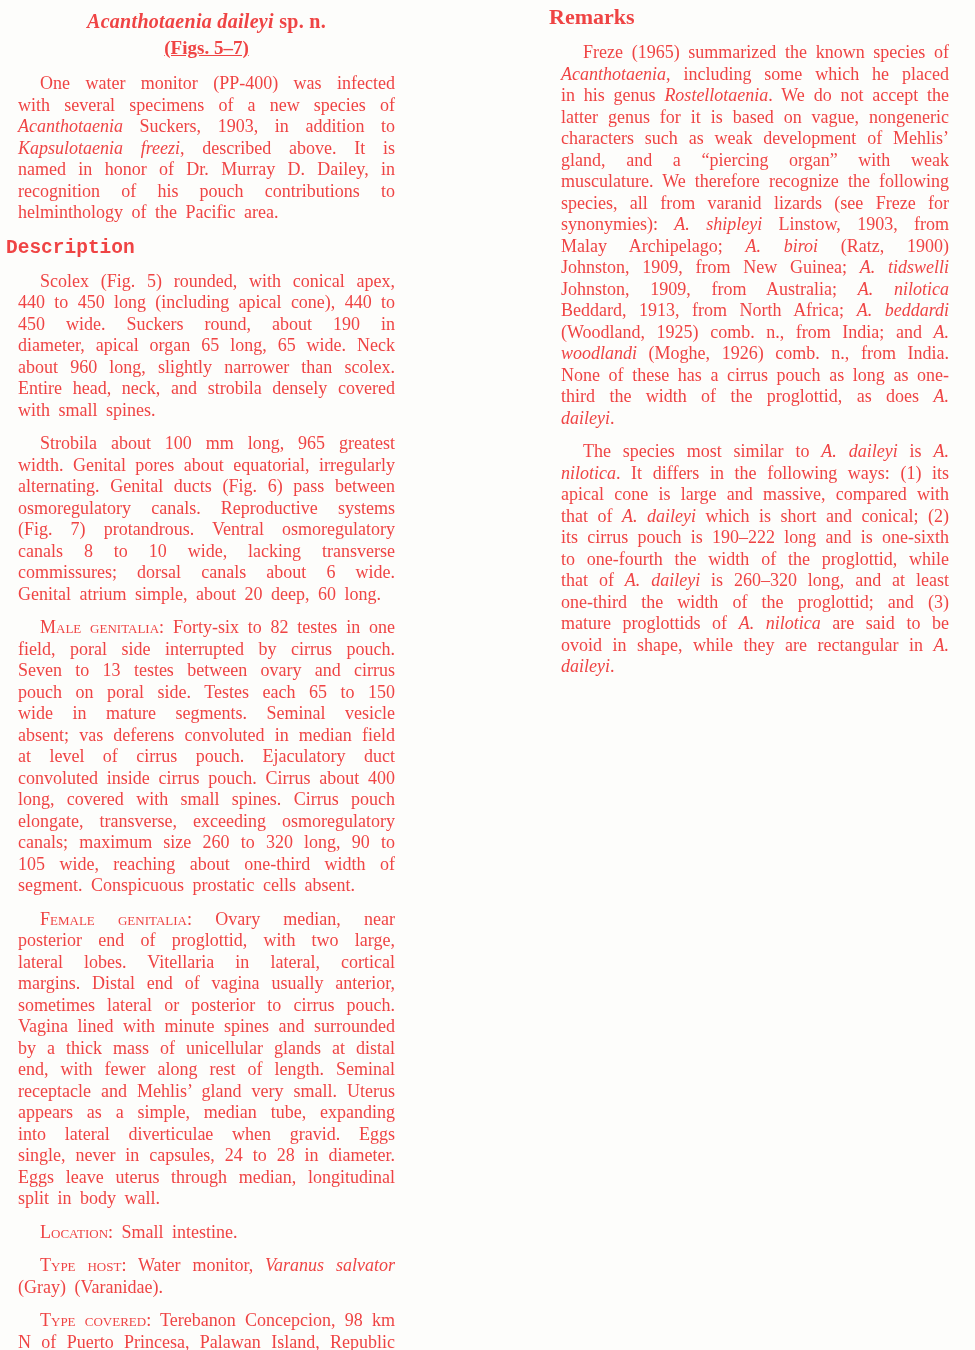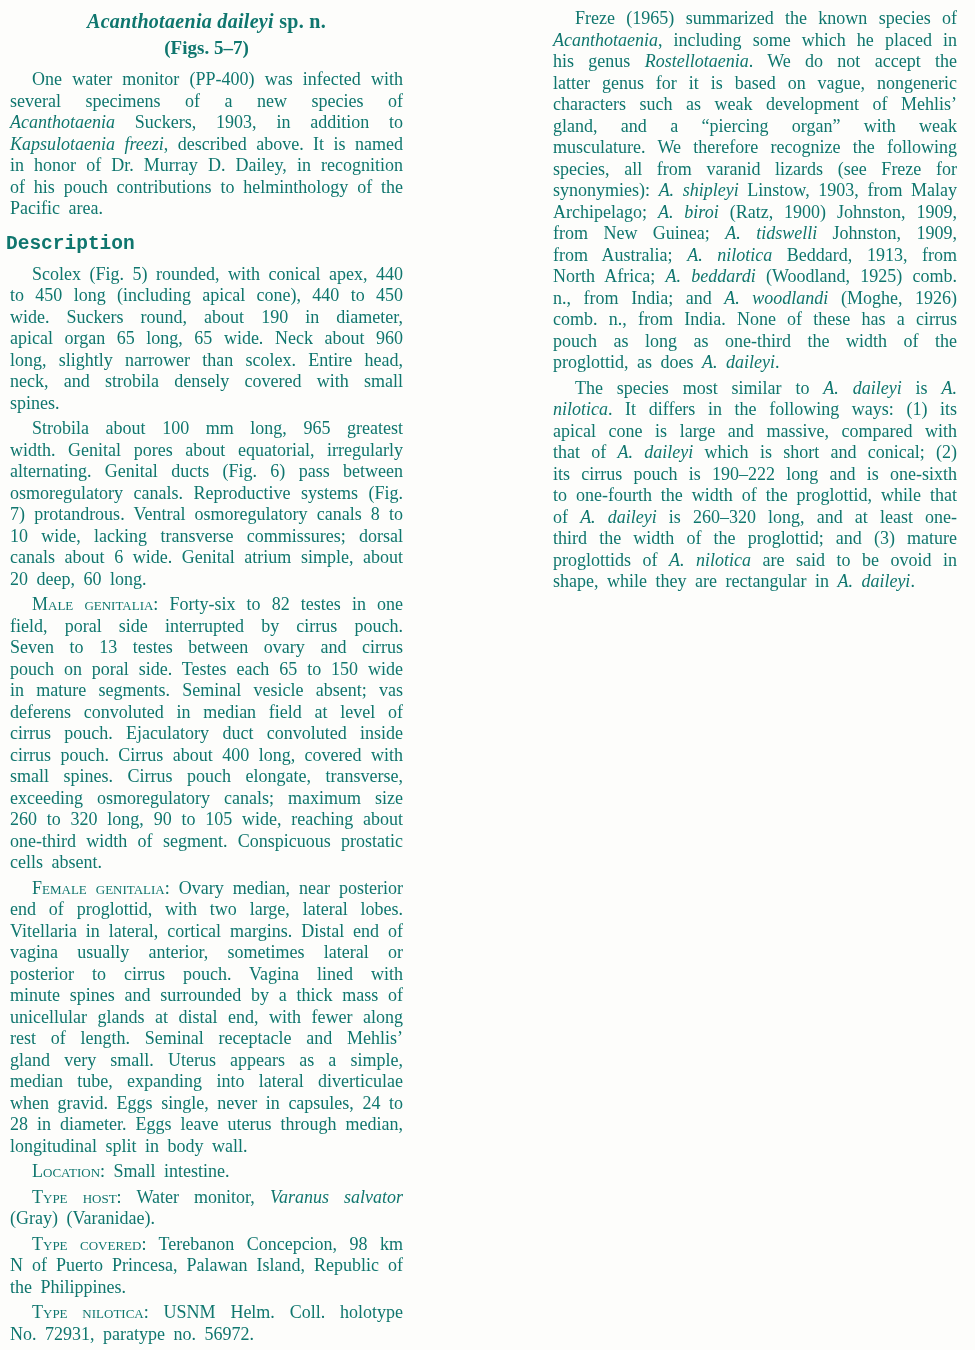--- a/index.html
+++ b/index.html
@@ -10,21 +10,21 @@
     width: 975px;
     height: 1350px;
     background: #fdfdfb;
     overflow: hidden;
   }
   .page {
     position: relative;
     width: 975px;
     height: 1350px;
     font-family: "Liberation Serif", "DejaVu Serif", serif;
-    color: #0f766e;
+    color: #ef4444;
     background: #fdfdfb;
   }
   .col {
     position: absolute;
     top: 0;
   }
   .col-left {
     left: 6px;
     width: 401px;
     top: 8px;
@@ -41,23 +41,24 @@
     line-height: 27px;
     font-weight: bold;
     letter-spacing: 0.3px;
   }
   .figs-ref {
     text-align: center;
     font-weight: bold;
     font-size: 19px;
     line-height: 26px;
     margin: 0 0 8px 0;
+    text-decoration: underline;
   }
   .para {
-    margin: 4px;
+    margin: 12px;
     text-align: justify;
     font-size: 18px;
     line-height: 21.5px;
     word-spacing: 4px;
     text-indent: 22px;
   }
   .section-heading {
     font-size: 19.5px;
     font-weight: bold;
     margin: 13px 0 9px 0;
@@ -93,17 +94,18 @@
     <p class="para"><span class="sc">Male genitalia:</span><span>  Forty-six to 82 testes in one field, poral side interrupted by cirrus pouch.  Seven to 13 testes between ovary and cirrus pouch on poral side.  Testes each 65 to 150 wide in mature segments.  Seminal vesicle absent; vas deferens convoluted in median field at level of cirrus pouch.  Ejaculatory duct convoluted inside cirrus pouch.  Cirrus about 400 long, covered with small spines.  Cirrus pouch elongate, transverse, exceeding osmoregulatory canals; maximum size 260 to 320 long, 90 to 105 wide, reaching about one-third width of segment.  Conspicuous prostatic cells absent.</span></p>
     <p class="para"><span class="sc">Female genitalia:</span><span>  Ovary median, near posterior end of proglottid, with two large, lateral lobes.  Vitellaria in lateral, cortical margins.  Distal end of vagina usually anterior, sometimes lateral or posterior to cirrus pouch.  Vagina lined with minute spines and surrounded by a thick mass of unicellular glands at distal end, with fewer along rest of length.  Seminal receptacle and Mehlis’ gland very small.  Uterus appears as a simple, median tube, expanding into lateral diverticulae when gravid.  Eggs single, never in capsules, 24 to 28 in diameter.  Eggs leave uterus through median, longitudinal split in body wall.</span></p>
 
     <p class="para"><span class="sc">Location:</span><span>  Small intestine.</span></p>
     <p class="para"><span class="sc">Type host:</span><span>  Water monitor, </span><span class="i">Varanus salvator</span><span> (Gray) (Varanidae).</span></p>
     <p class="para"><span class="sc">Type covered:</span><span>  Terebanon Concepcion, 98 km N of Puerto Princesa, Palawan Island, Republic of the Philippines.</span></p>
     <p class="para"><span class="sc">Type nilotica:</span><span>  USNM Helm. Coll. holotype No. 72931, paratype no. 56972.</span></p>
   </div>
 
   <div class="col col-right">
+    <h2 class="remarks-heading">Remarks</h2>
     <p class="para"><span>Freze (1965) summarized the known species of </span><span class="i">Acanthotaenia</span><span>, including some which he placed in his genus </span><span class="i">Rostellotaenia</span><span>.  We do not accept the latter genus for it is based on vague, nongeneric characters such as weak development of Mehlis’ gland, and a “piercing organ” with weak musculature.  We therefore recognize the following species, all from varanid lizards (see Freze for synonymies):  </span><span class="i">A. shipleyi</span><span> Linstow, 1903, from Malay Archipelago; </span><span class="i">A. biroi</span><span> (Ratz, 1900) Johnston, 1909, from New Guinea; </span><span class="i">A. tidswelli</span><span> Johnston, 1909, from Australia; </span><span class="i">A. nilotica</span><span> Beddard, 1913, from North Africa; </span><span class="i">A. beddardi</span><span> (Woodland, 1925) comb. n., from India; and </span><span class="i">A. woodlandi</span><span> (Moghe, 1926) comb. n., from India.  None of these has a cirrus pouch as long as one-third the width of the proglottid, as does </span><span class="i">A. daileyi</span><span>.</span></p>
     <p class="para"><span>The species most similar to </span><span class="i">A. daileyi</span><span> is </span><span class="i">A. nilotica</span><span>.  It differs in the following ways:  (1) its apical cone is large and massive, compared with that of </span><span class="i">A. daileyi</span><span> which is short and conical; (2) its cirrus pouch is 190–222 long and is one-sixth to one-fourth the width of the proglottid, while that of </span><span class="i">A. daileyi</span><span> is 260–320 long, and at least one-third the width of the proglottid; and (3) mature proglottids of </span><span class="i">A. nilotica</span><span> are said to be ovoid in shape, while they are rectangular in </span><span class="i">A. daileyi</span><span>.</span></p>
   </div>
 
 </div>
 
 </body></html>

